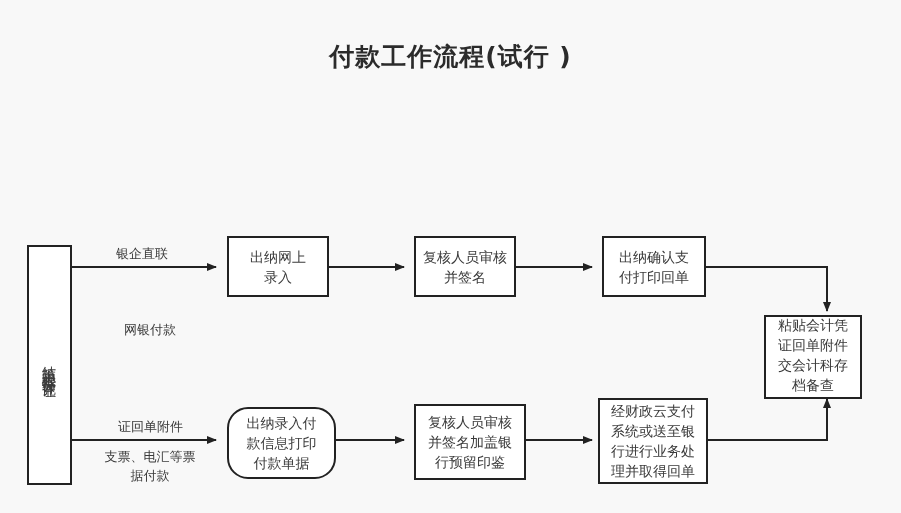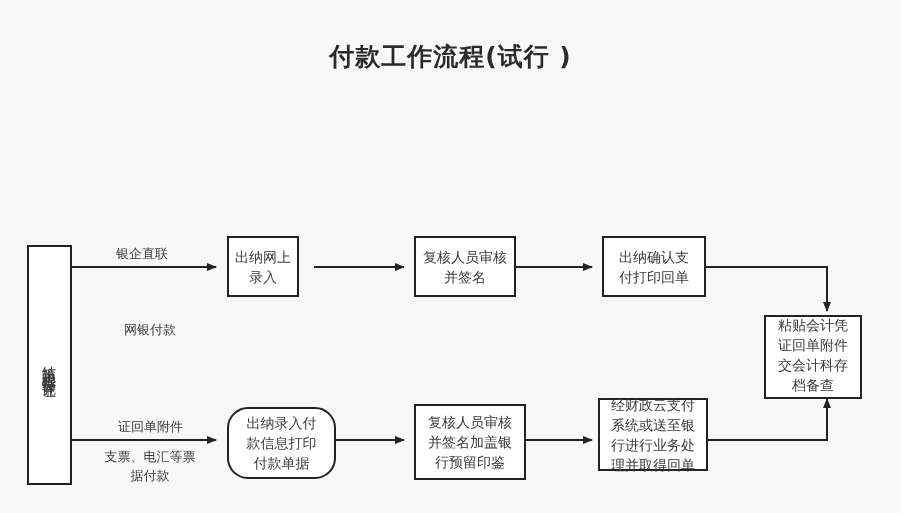--- a/index.html
+++ b/index.html
@@ -98,21 +98,21 @@
     <path d="M72,440 L216,440" stroke="#222222" stroke-width="2" fill="none" marker-end="url(#arrow)"></path>
     <path d="M336,440 L404,440" stroke="#222222" stroke-width="2" fill="none" marker-end="url(#arrow)"></path>
     <path d="M526,440 L592,440" stroke="#222222" stroke-width="2" fill="none" marker-end="url(#arrow)"></path>
     <path d="M708,440 L827,440 L827,399" stroke="#222222" stroke-width="2" fill="none" marker-end="url(#arrow)"></path>
   </svg>
 
   <div class="node vertical" style="left:27px; top:245px; width:45px; height:240px;">
     <span class="node-text" style="white-space: pre-line;">结算中心根据会计凭证</span>
   </div>
 
-  <div class="node" style="left:227px; top:236px; width:72px; height:61px;">
+  <div class="node" style="left:227px; top:236px; width:102px; height:61px;">
     <span class="node-text" style="white-space: pre-line;">出纳网上
 录入</span>
   </div>
 
   <div class="node" style="left:414px; top:236px; width:102px; height:61px;">
     <span class="node-text" style="white-space: pre-line;">复核人员审核
 并签名</span>
   </div>
 
   <div class="node" style="left:602px; top:236px; width:104px; height:61px;align-items:center;">
@@ -132,21 +132,21 @@
 款信息打印
 付款单据</span>
   </div>
 
   <div class="node" style="left:414px; top:404px; width:112px; height:76px;">
     <span class="node-text" style="white-space: pre-line;">复核人员审核
 并签名加盖银
 行预留印鉴</span>
   </div>
 
-  <div class="node" style="left:598px; top:398px; width:110px; height:73px;align-items:center;">
+  <div class="node" style="left:598px; top:398px; width:110px; height:86px;align-items:center;">
     <span class="node-text" style="white-space: pre-line;">经财政云支付
 系统或送至银
 行进行业务处
 理并取得回单</span>
   </div>
 
   <div class="edge-label" style="left: 72px; top: 244px; width: 140px; white-space: pre-line;">银企直联</div>
 
   <div class="edge-label" style="left: 80px; top: 274px; width: 140px; white-space: pre-line; margin-top: 46px;">网银付款</div>
 

